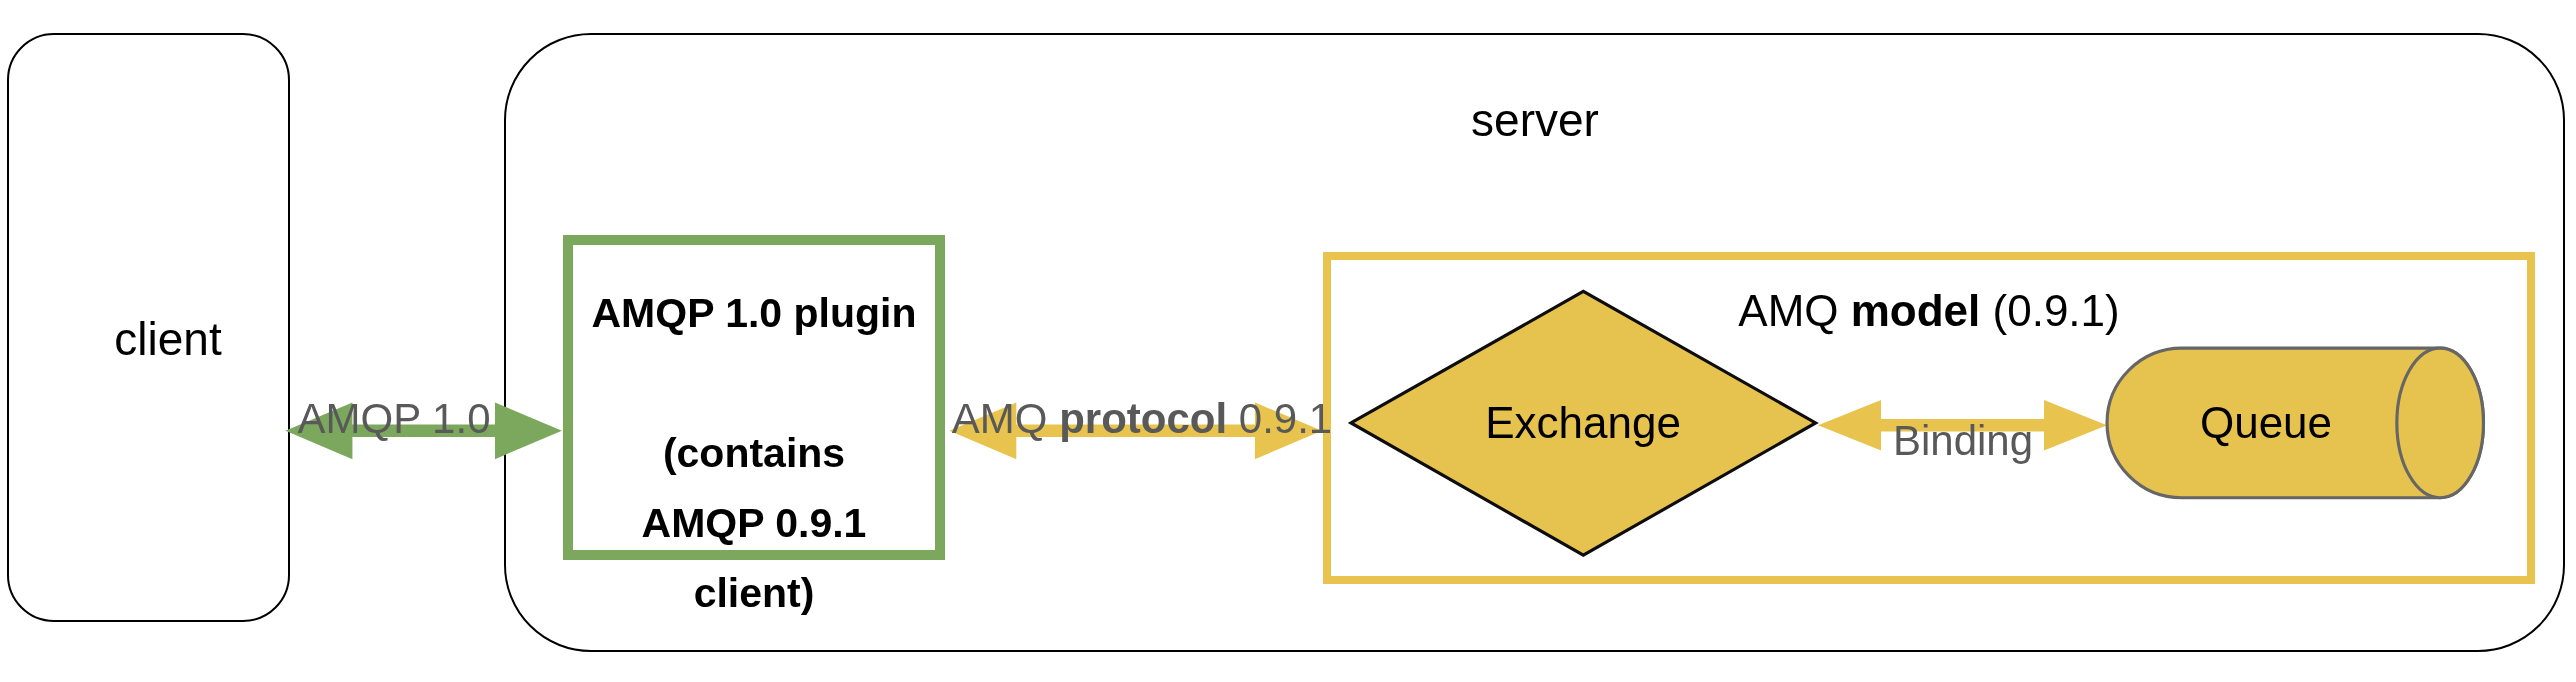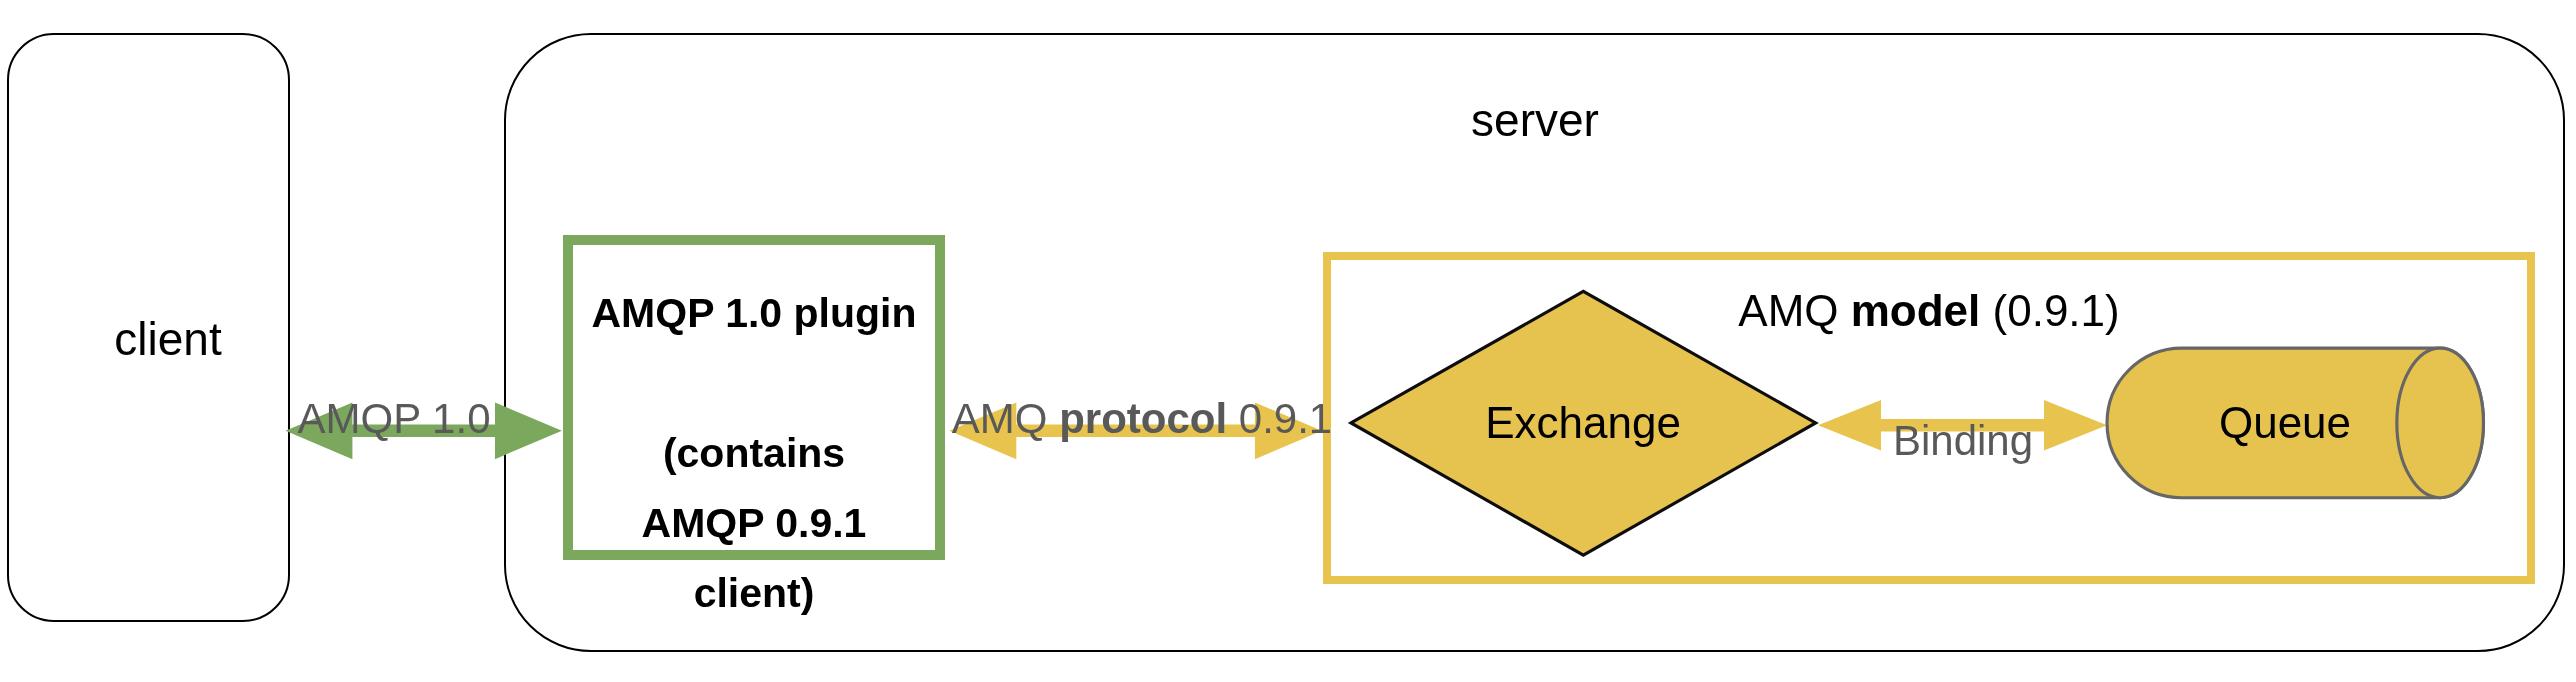--- a/index.html
+++ b/index.html
@@ -44,21 +44,21 @@
   .plugin-text{
     position:absolute;left:563px;top:278px;width:382px;
     text-align:center;font-size:41px;line-height:70px;
     color:#000000;white-space:pre-line;font-weight:bold;
   }
   .model-title{left:1929px;top:311px;}
   .amqp10-label{left:394px;top:379px;}
   .protocol-label{left:1142px;top:379px;}
   .binding-label{left:1963px;top:401px;}
   .exchange-label{left:1583px;top:423px;}
-  .queue-label{left:2266px;top:423px;margin-left:19px;}
+  .queue-label{left:2266px;top:423px;}
   .b{font-weight:bold;}
   svg.shapes{position:absolute;left:0;top:0;width:2576px;height:682px;}
   .arrow-green{fill:var(--green);}
   .arrow-yellow{fill:var(--yellow);}
   .diamond{fill:var(--shapefill);stroke:#0d0d0d;stroke-width:4;}
   .cyl{fill:var(--shapefill);stroke:#666666;stroke-width:4;}
 </style>
 </head>
 <body>
 

